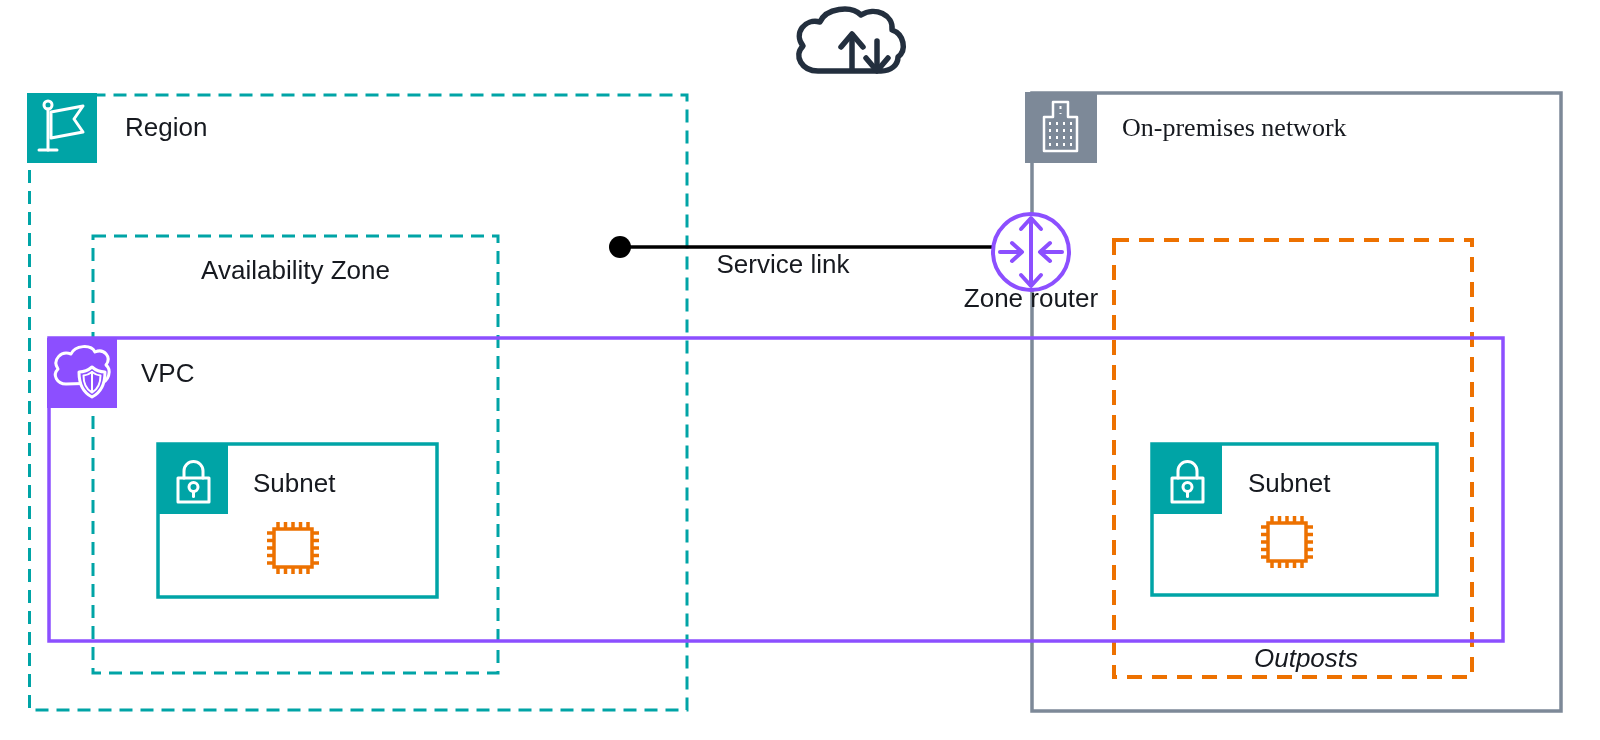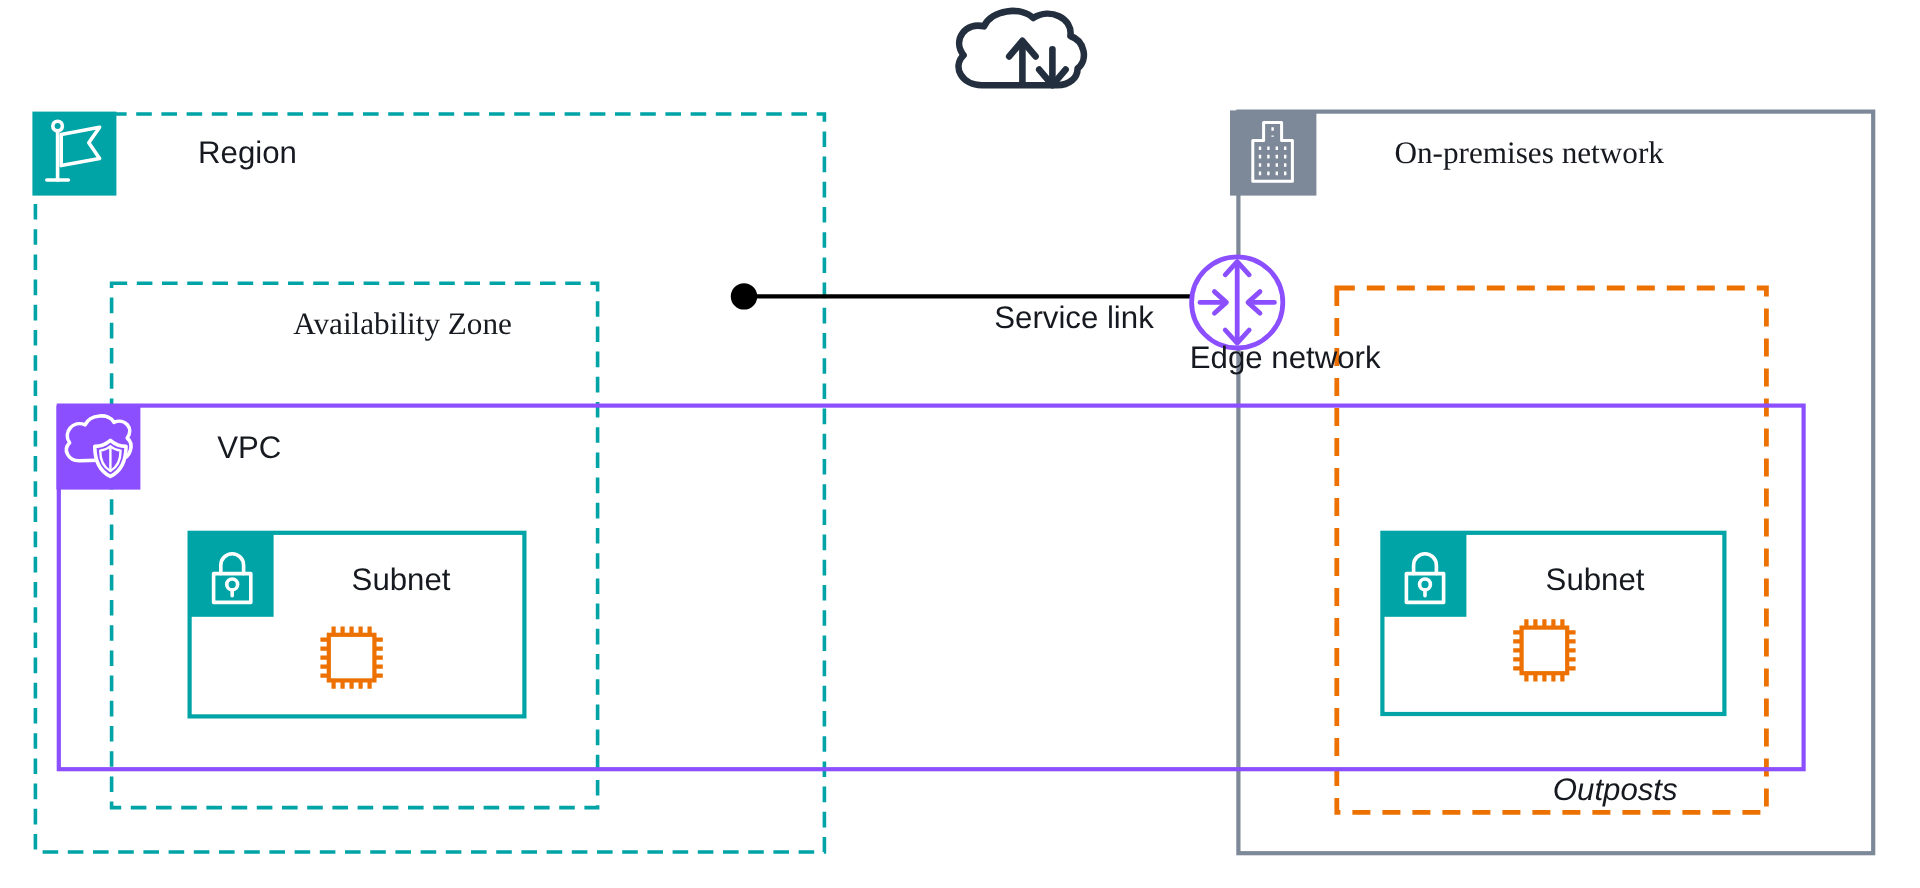--- a/index.html
+++ b/index.html
@@ -10,21 +10,20 @@
     font-family:"Liberation Sans", sans-serif;
     overflow:hidden;
   }
   #scene{position:absolute;left:0;top:0;}
   .lbl{
     position:absolute;
     font-size:26px;
     line-height:30px;
     color:#16191F;
     white-space:nowrap;
-    margin-left:40px;
   }
   .ctr{text-align:center;}
   
   .teal-dash{stroke:#00A4A6;stroke-width:3;stroke-dasharray:13 8;fill:none;}
   .orange-dash{stroke:#ED7100;stroke-width:4;stroke-dasharray:15 10;fill:none;}
   .gray-solid{stroke:#7D8998;stroke-width:3.5;fill:none;}
   .purple-solid{stroke:#8C4FFF;stroke-width:3.5;fill:none;}
   .subnet-box{stroke:#00A4A6;stroke-width:3.5;fill:#ffffff;}
   .white-glyph{stroke:#ffffff;fill:none;stroke-width:3;stroke-linecap:round;stroke-linejoin:round;}
   .white-glyph-thin{stroke:#ffffff;fill:none;stroke-width:2;stroke-linecap:round;stroke-linejoin:round;}
@@ -145,29 +144,29 @@
         <path d="M1000,252 H1020"></path>
         <path d="M1012,243 L1022,252 L1012,261"></path>
         <path d="M1062,252 H1042"></path>
         <path d="M1050,243 L1040,252 L1050,261"></path>
       </g>
     </g>
   </svg>
 
   <div class="lbl" style="left:125px;top:112px;">Region</div>
 
-  <div class="lbl ctr" style="left:93px;width:405px;top:255px;font-family:Liberation Serif, serif;">Availability Zone</div>
+  <div class="lbl ctr" style="left:93px;width:405px;top:255px;">Availability Zone</div>
 
   <div class="lbl" style="left:141px;top:358px;">VPC</div>
 
   <div class="lbl" style="left:253px;top:468px;">Subnet</div>
 
   <div class="lbl" style="left:1248px;top:468px;">Subnet</div>
 
-  <div class="lbl ctr" style="left:755px;width:200px;top:249px;">Service link</div>
+  <div class="lbl ctr" style="left:683px;width:200px;top:249px;">Service link</div>
 
-  <div class="lbl ctr" style="left:931px;width:200px;top:283px;">Edge network</div>
+  <div class="lbl ctr" style="left:931px;width:200px;top:283px;">Zone router</div>
 
   <div class="lbl" style="left:1122px;top:113px;font-family:Liberation Serif, serif;">On-premises network</div>
 
   <div class="lbl ctr" style="left:1206px;width:200px;top:643px;font-style:italic;">Outposts</div>
 
 </div>
 
 </body></html>

